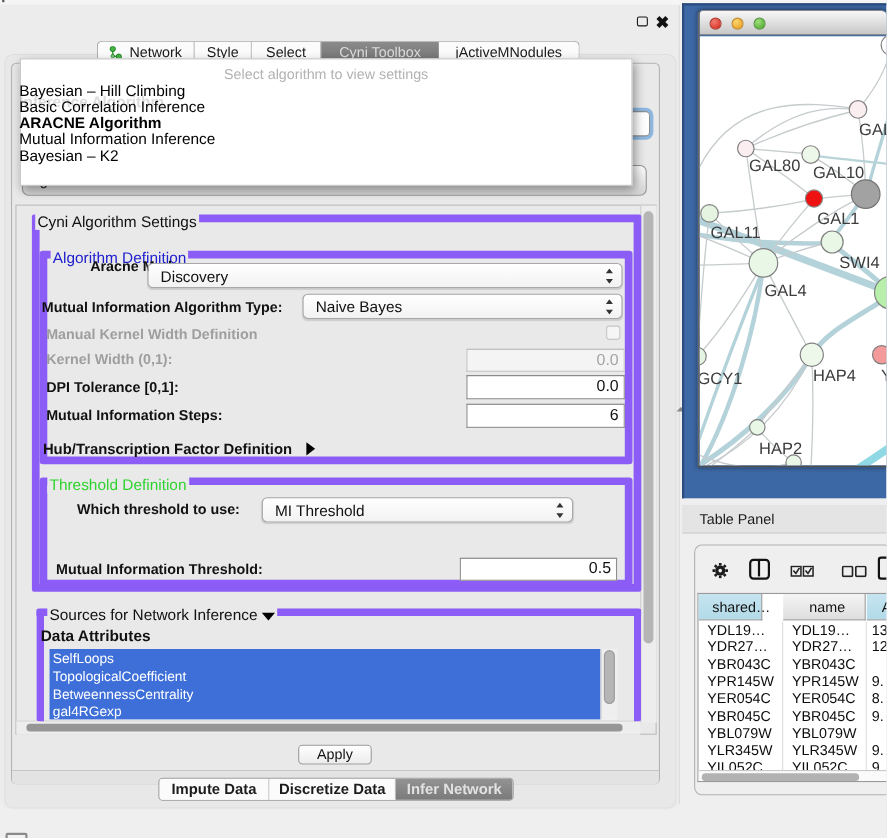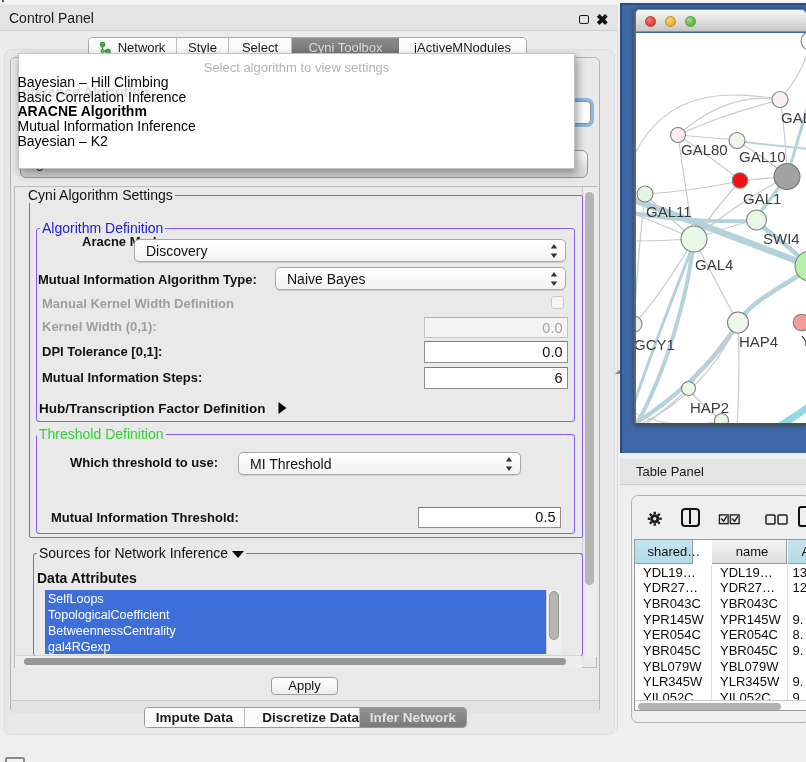--- a/index.html
+++ b/index.html
@@ -19,21 +19,21 @@
 #toptabs { left:88px; top:37px; height:21px; display:flex; border:1px solid #a9a9a9; border-bottom:none; border-radius:5px 5px 0 0; overflow:hidden; background:#fbfbfb; }
 #toptabs .tab { height:21px; line-height:20px; font-size:13px; color:#1a1a1a; text-align:center; border-right:1px solid #bcbcbc; background:#fbfbfb; }
 #toptabs .tab.sel { background:linear-gradient(#8b8b8b,#707070); color:#dcdcdc; border-right:none; }
 #toptabs .tab:last-child { border-right:none; }
 
 #bottabs { left:144px; top:707px; height:21px; display:flex; border:1px solid #9b9b9b; border-radius:4px; overflow:hidden; background:#fbfbfb; }
 #bottabs .tab { height:21px; line-height:20px; font-size:13.5px; font-weight:bold; color:#1c1c1c; text-align:center; border-right:1px solid #bcbcbc; background:#fbfbfb; }
 #bottabs .tab.sel { background:linear-gradient(#939393,#787878); color:#e2e2e2; border-right:none; }
 #bottabs .tab:last-child { border-right:none; }
 
-.grp { position:absolute; border:1px solid #8b5cf6; border-radius:3px; }
+.grp { position:absolute; border:7px solid #8b5cf6; border-radius:3px; }
 .grp .gt { position:absolute; top:-9px; left:5px; background:#e9e9e9; padding:0 2px; font-size:14px; white-space:nowrap; }
 .lbl { position:absolute; font-size:13px; font-weight:bold; color:#111; white-space:nowrap; }
 .combo { position:absolute; background:linear-gradient(#ffffff,#f2f2f2); border:1px solid #a8a8a8; border-radius:5px; box-shadow:0 1px 1px rgba(0,0,0,0.12); font-size:14px; color:#111; }
 .combo .ct { position:absolute; left:11px; top:3px; }
 .combo .arr { position:absolute; right:7px; top:4px; width:8px; height:14px; }
 .field { position:absolute; background:#fff; border:1px solid #8f8f8f; border-top-color:#7c7c7c; font-size:14.5px; color:#111; text-align:right; }
 .field .ft { position:absolute; right:4.5px; top:50%; transform:translateY(-53%); }
 .field.dis { background:#f4f4f4; border:1px solid #c4c4c4; border-top-color:#b4b4b4; color:#a4a4a4; }
 .scrthumbv { position:absolute; background:#b5b5b5; border-radius:5px; width:9px; }
 
@@ -44,23 +44,20 @@
 </head>
 <body>
 <div id="page">
 
   <div class="abs" style="left:0; top:0; width:806px; height:4px; background:#f5f5f5;"></div>
   <div class="abs" id="cpwin"></div>
   <div class="abs" style="left:3.5px; top:49px; width:611px; height:686px; background:#e8e8e8; border:1px solid #dedede; border-radius:8px;"></div>
   <div class="abs" style="left:2px; top:0; width:2px; height:2px; background:#555;"></div>
   <div class="abs" style="left:617px; top:5px; width:1px; height:726px; background:#dadada;"></div>
   <div class="abs" style="left:615px; top:370px; width:0; height:0; border-bottom:4px solid #8a8a8a; border-left:4px solid transparent; border-right:4px solid transparent;"></div>
-  <div class="abs" id="cptitle">
-      <span class="t">Control Panel</span>
-    </div>
   <div class="abs" id="cpfloat"></div>
   <div class="abs" id="cpclose">✖</div>
   <div class="abs" id="panel"></div>
 
   <div class="abs" style="left:300px; top:101px; width:291px; height:23px; background:#fff; border:1px solid #909090; border-radius:4px; box-shadow:0 0 0 3px rgba(110,165,220,0.75);"></div>
   <div class="abs" style="left:20px; top:150px; width:568px; height:28px; background:linear-gradient(#fdfdfd,#d4d4d4); border:1px solid #979797; border-radius:6px;"></div>
   <div class="abs" style="left:36px; top:155px; font-size:14px; color:#333;">g</div>
 
   <div class="abs" style="left:14px; top:186px; width:583px; height:482px; border:1px solid #bcbcbc; background:#e9e9e9;"></div>
 
@@ -161,21 +158,21 @@
           <circle cx="9" cy="9.5" r="2.4" fill="#44b544" stroke="#1e7a1e" stroke-width="0.8"></circle>
           <circle cx="3.5" cy="9" r="1.6" fill="#7ed07e" stroke="#1e7a1e" stroke-width="0.7"></circle>
         </svg>Network</div>
     <div class="tab" style="width:52px;">Style</div>
     <div class="tab" style="width:63px;">Select</div>
     <div class="tab sel" style="width:107px;">Cyni Toolbox</div>
     <div class="tab" style="width:127px;">jActiveMNodules</div>
   </div>
   <div class="abs" id="bottabs">
     <div class="tab" style="width:100px;">Impute Data</div>
-    <div class="tab" style="width:115px;text-align:right;">Discretize Data</div>
+    <div class="tab" style="width:115px;">Discretize Data</div>
     <div class="tab sel" style="width:106px;">Infer Network</div>
   </div>
 
   <div class="abs" style="left:5px; top:757px; width:20px; height:14px; border:2px solid #8a8a8a; border-radius:2px; background:#f2f2f2;"></div>
 
   <div class="abs" style="left:620px; top:3px; width:186px; height:450px; background:#3c68a5; border-left:2px solid #2a4d7d; border-top:2px solid #2a4d7d;"></div>
   <div class="abs" id="macwin" style="left:634px; top:9px; width:172px; height:416px; border-radius:5px 5px 0 0; overflow:hidden; border-top:1px solid #888; border-left:2px solid #666; border-bottom:2px solid #4e4e4e; box-shadow:0 0 4px rgba(0,0,0,0.4);">
     <div style="position:absolute; left:0; top:0; width:172px; height:22px; background:linear-gradient(#f7f7f7,#c7c7c7); border-bottom:1px solid #8e8e8e;"></div>
     <div style="position:absolute; left:9px; top:6px; width:11px; height:11px; border-radius:50%; background:radial-gradient(circle at 35% 30%, #f07c70, #dd3f33 70%); border:0.5px solid #b33a30;"></div>
     <div style="position:absolute; left:29px; top:6px; width:11px; height:11px; border-radius:50%; background:radial-gradient(circle at 35% 30%, #fbd66d, #eda933 70%); border:0.5px solid #c08b2d;"></div>

